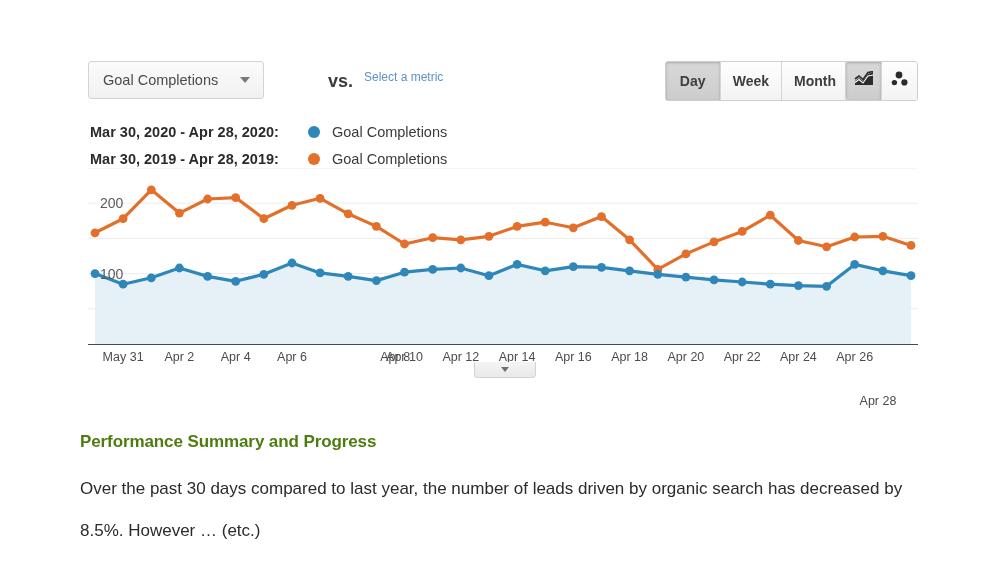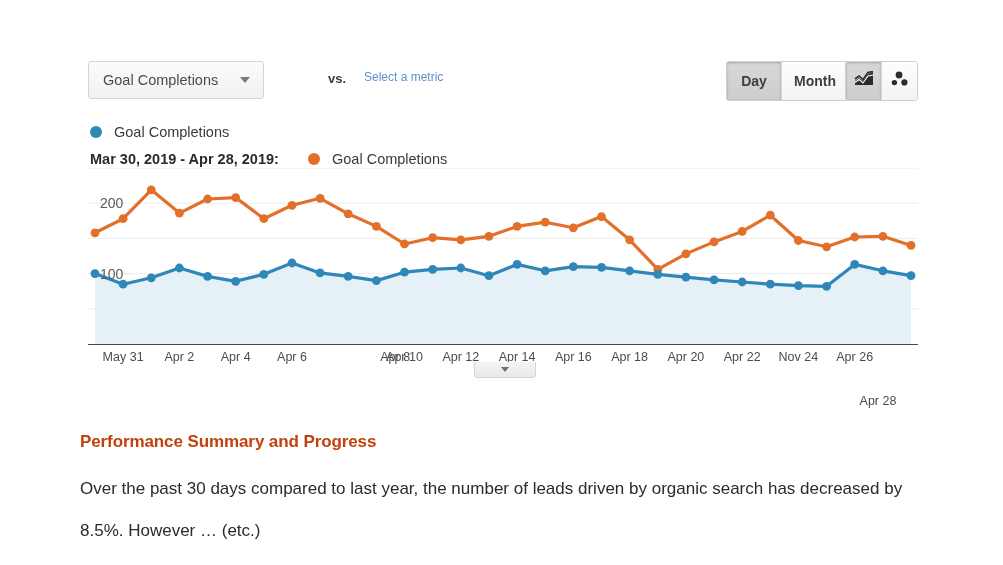--- a/index.html
+++ b/index.html
@@ -46,21 +46,21 @@
   .caret-down {
     width: 0; height: 0;
     border-left: 5.5px solid transparent;
     border-right: 5.5px solid transparent;
     border-top: 6px solid #7a7a7a;
   }
   .vs-text {
     position: absolute;
     left: 240px;
     top: 13px;
-    font-size: 13px;
+    font-size: 18px;
     font-weight: bold;
     color: #3c3c3c;
   }
   .metric-link {
     position: absolute;
     left: 276px;
     top: 12px;
     font-size: 12px;
     color: #5b92c7;
     text-decoration: none;
@@ -197,21 +197,21 @@
   #summary {
     position: absolute;
     left: 80px;
     top: 432px;
     width: 830px;
   }
   #summary h2 {
     margin: 0 0 16px 0;
     font-size: 17px;
     font-weight: bold;
-    color: #c2410c;
+    color: #4d7c0f;
     letter-spacing: -.1px;
   }
   #summary p {
     margin: 0;
     font-size: 17px;
     line-height: 42px;
     color: #2b2b2b;
   }
 </style>
 </head>
@@ -223,20 +223,21 @@
     <span class="label">Goal Completions</span>
     <span class="caret-down"></span>
   </div>
 
   <span class="vs-text">vs.</span>
 
   <a class="metric-link" href="#">Select a metric</a>
 
   <div class="granularity">
     <div class="gbtn active">Day</div>
+    <div class="gbtn">Week</div>
     <div class="gbtn">Month</div>
   </div>
 
   <div class="charttypes">
     <div class="ibtn active">
       <span>
         <svg width="20" height="16" viewBox="0 0 20 16">
           <path d="M1 14 L1 10 L5 7 L9 10 L14 3 L19 1 L19 14 Z" fill="#2b2b2b"></path>
           <polyline points="1,8 5,5 9,8.5 14,1.5 19,0.5" fill="none" stroke="#2b2b2b" stroke-width="1.6"></polyline>
           <polyline points="1,11.5 5,8.5 9,12 14,5 19,4" fill="none" stroke="#ffffff" stroke-width="1.1"></polyline>
@@ -250,20 +251,21 @@
           <circle cx="4.4" cy="11.6" r="2.7" fill="#2b2b2b"></circle>
           <circle cx="14.4" cy="11.4" r="3.1" fill="#2b2b2b"></circle>
         </svg>
       </span>
     </div>
   </div>
 </div>
 
 <div id="legend">
   <div class="legend-row">
+    <span class="legend-range">Mar 30, 2020 - Apr 28, 2020:</span>
     <span class="legend-dot" style="background:#2e87b8"></span>
     <span class="legend-name">Goal Completions</span>
   </div>
   <div class="legend-row">
     <span class="legend-range">Mar 30, 2019 - Apr 28, 2019:</span>
     <span class="legend-dot" style="background:#e2702a"></span>
     <span class="legend-name">Goal Completions</span>
   </div>
 </div>
 
@@ -348,21 +350,21 @@
     <div class="tick" style="left: 147.7px;">Apr 4</div>
     <div class="tick" style="left: 204px;">Apr 6</div>
     <div class="tick" style="left: 260.2px; margin-left: 47px;">Apr 8</div>
     <div class="tick" style="left: 316.5px;">Apr 10</div>
     <div class="tick" style="left: 372.8px;">Apr 12</div>
     <div class="tick" style="left: 429.1px;">Apr 14</div>
     <div class="tick" style="left: 485.3px;">Apr 16</div>
     <div class="tick" style="left: 541.6px;">Apr 18</div>
     <div class="tick" style="left: 597.9px;">Apr 20</div>
     <div class="tick" style="left: 654.2px;">Apr 22</div>
-    <div class="tick" style="left: 710.4px;">Nov 24</div>
+    <div class="tick" style="left: 710.4px;">Apr 24</div>
     <div class="tick" style="left: 766.7px;">Apr 26</div>
     <div class="tick" style="left: 790px; margin-top: 44px;">Apr 28</div>
   </div>
 
 <div id="collapse-tab">
   <span class="caret-down"></span>
 </div>
 
 <div id="summary">
   <h2>Performance Summary and Progress</h2>

